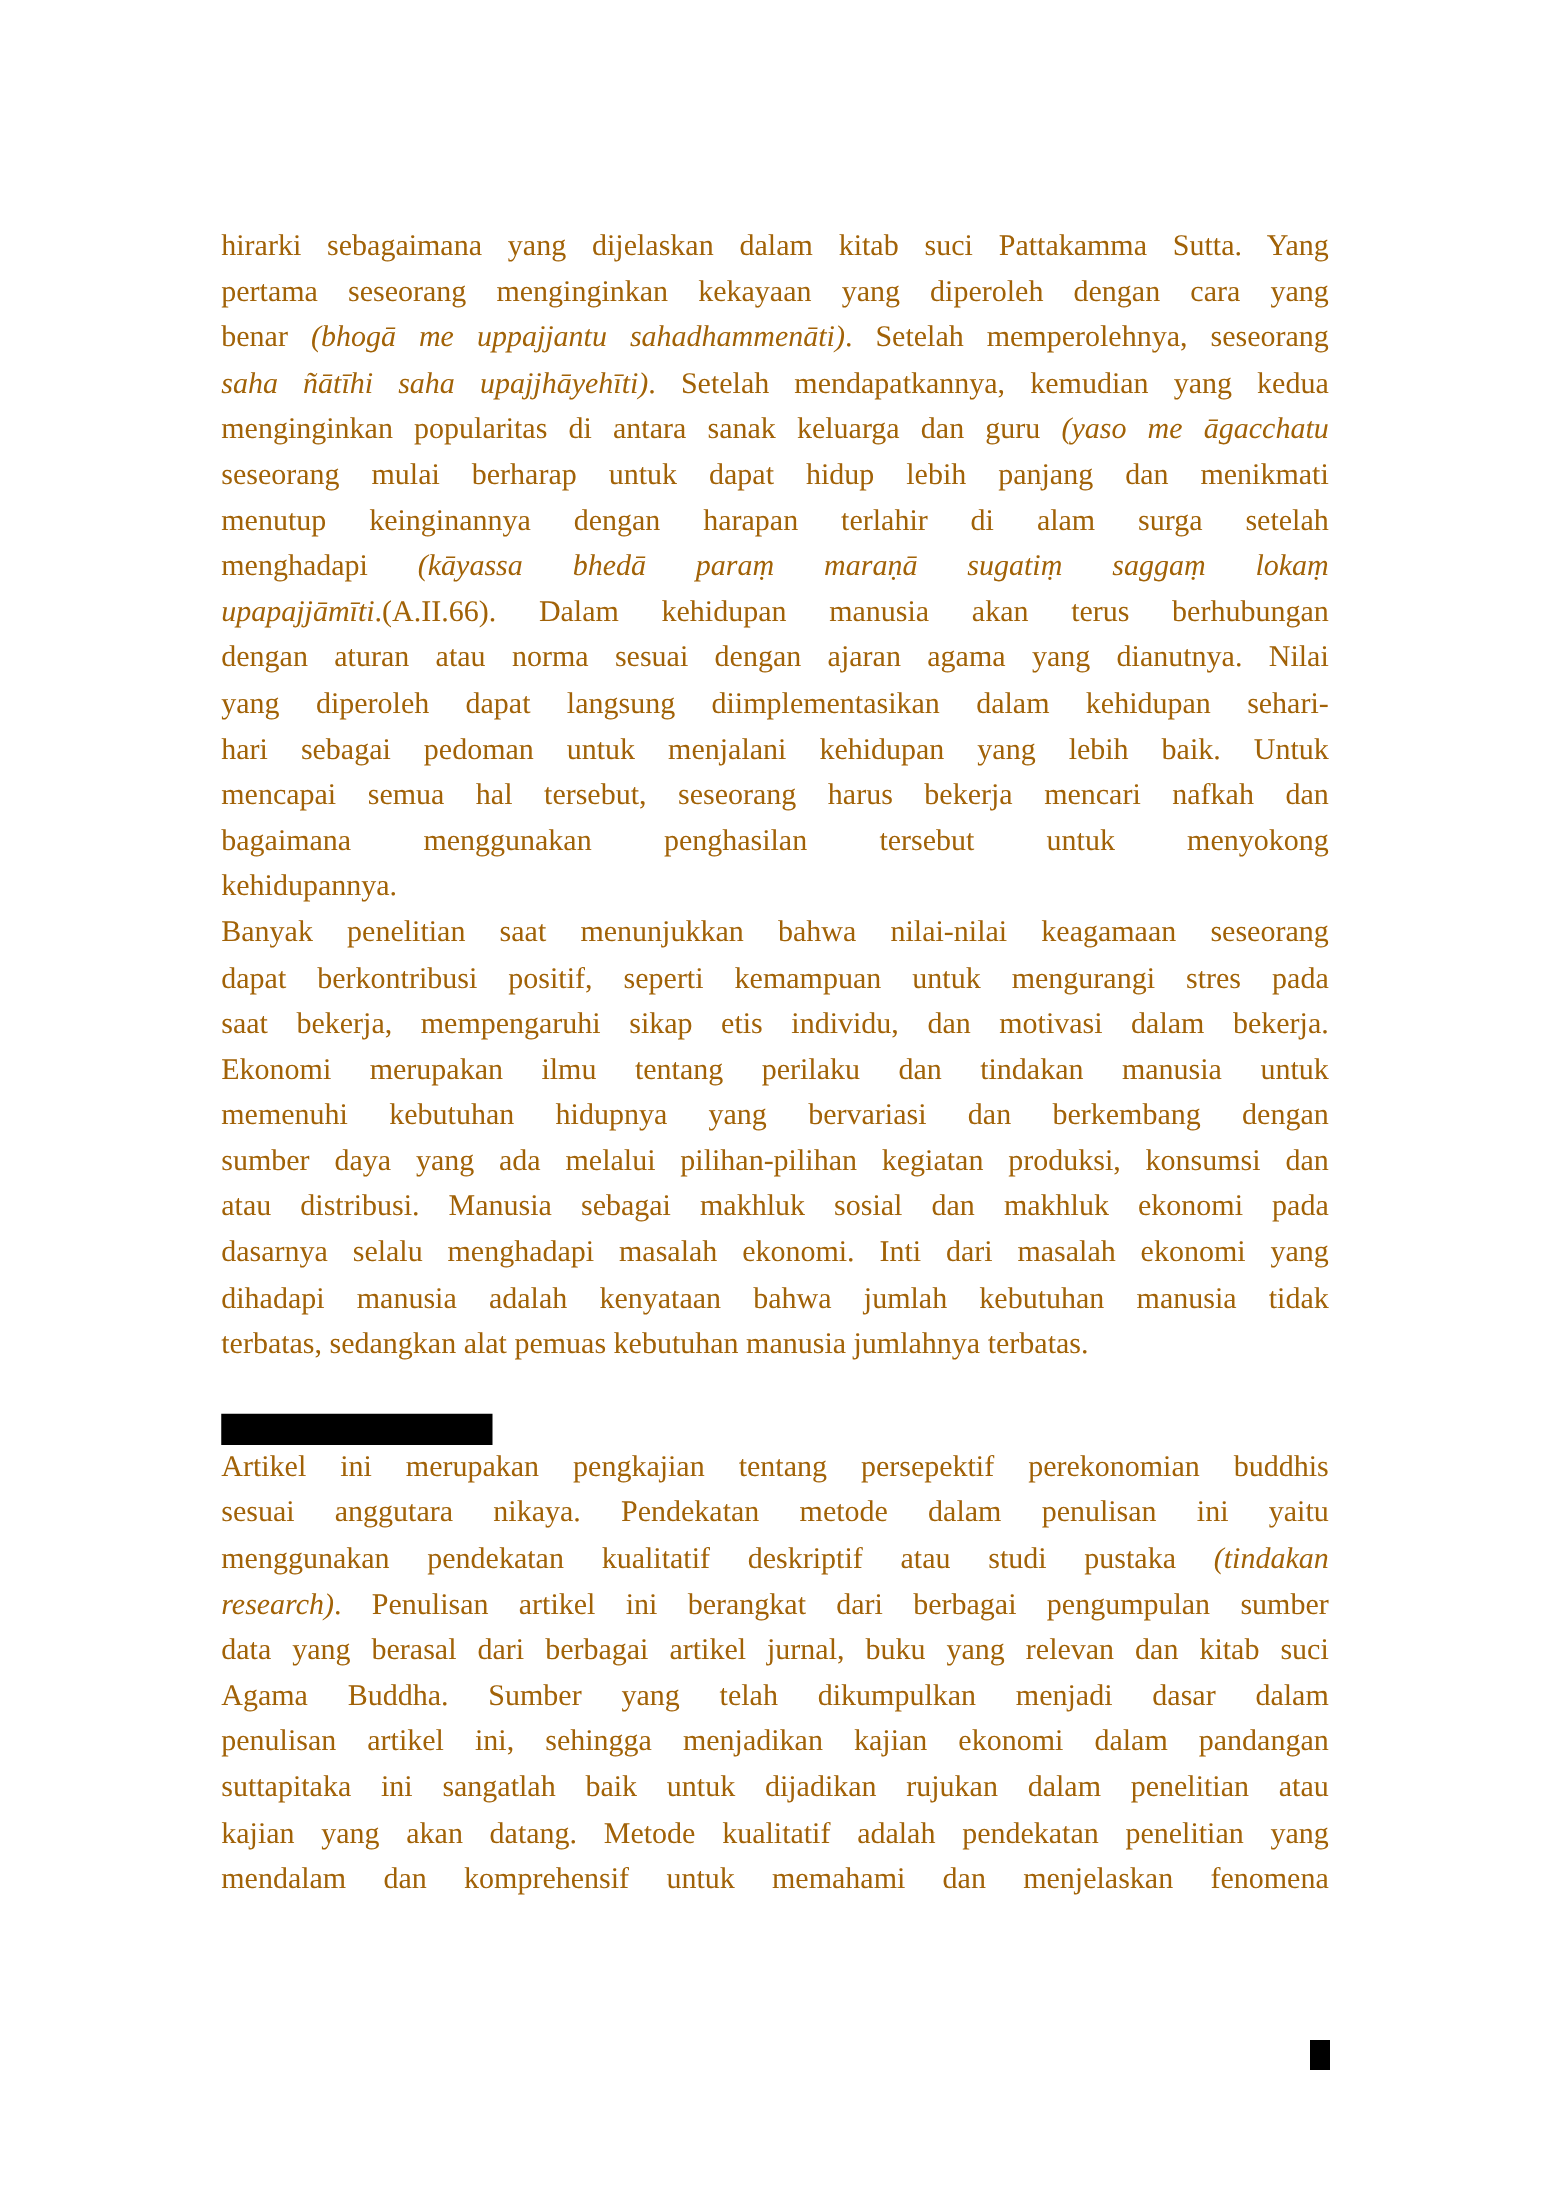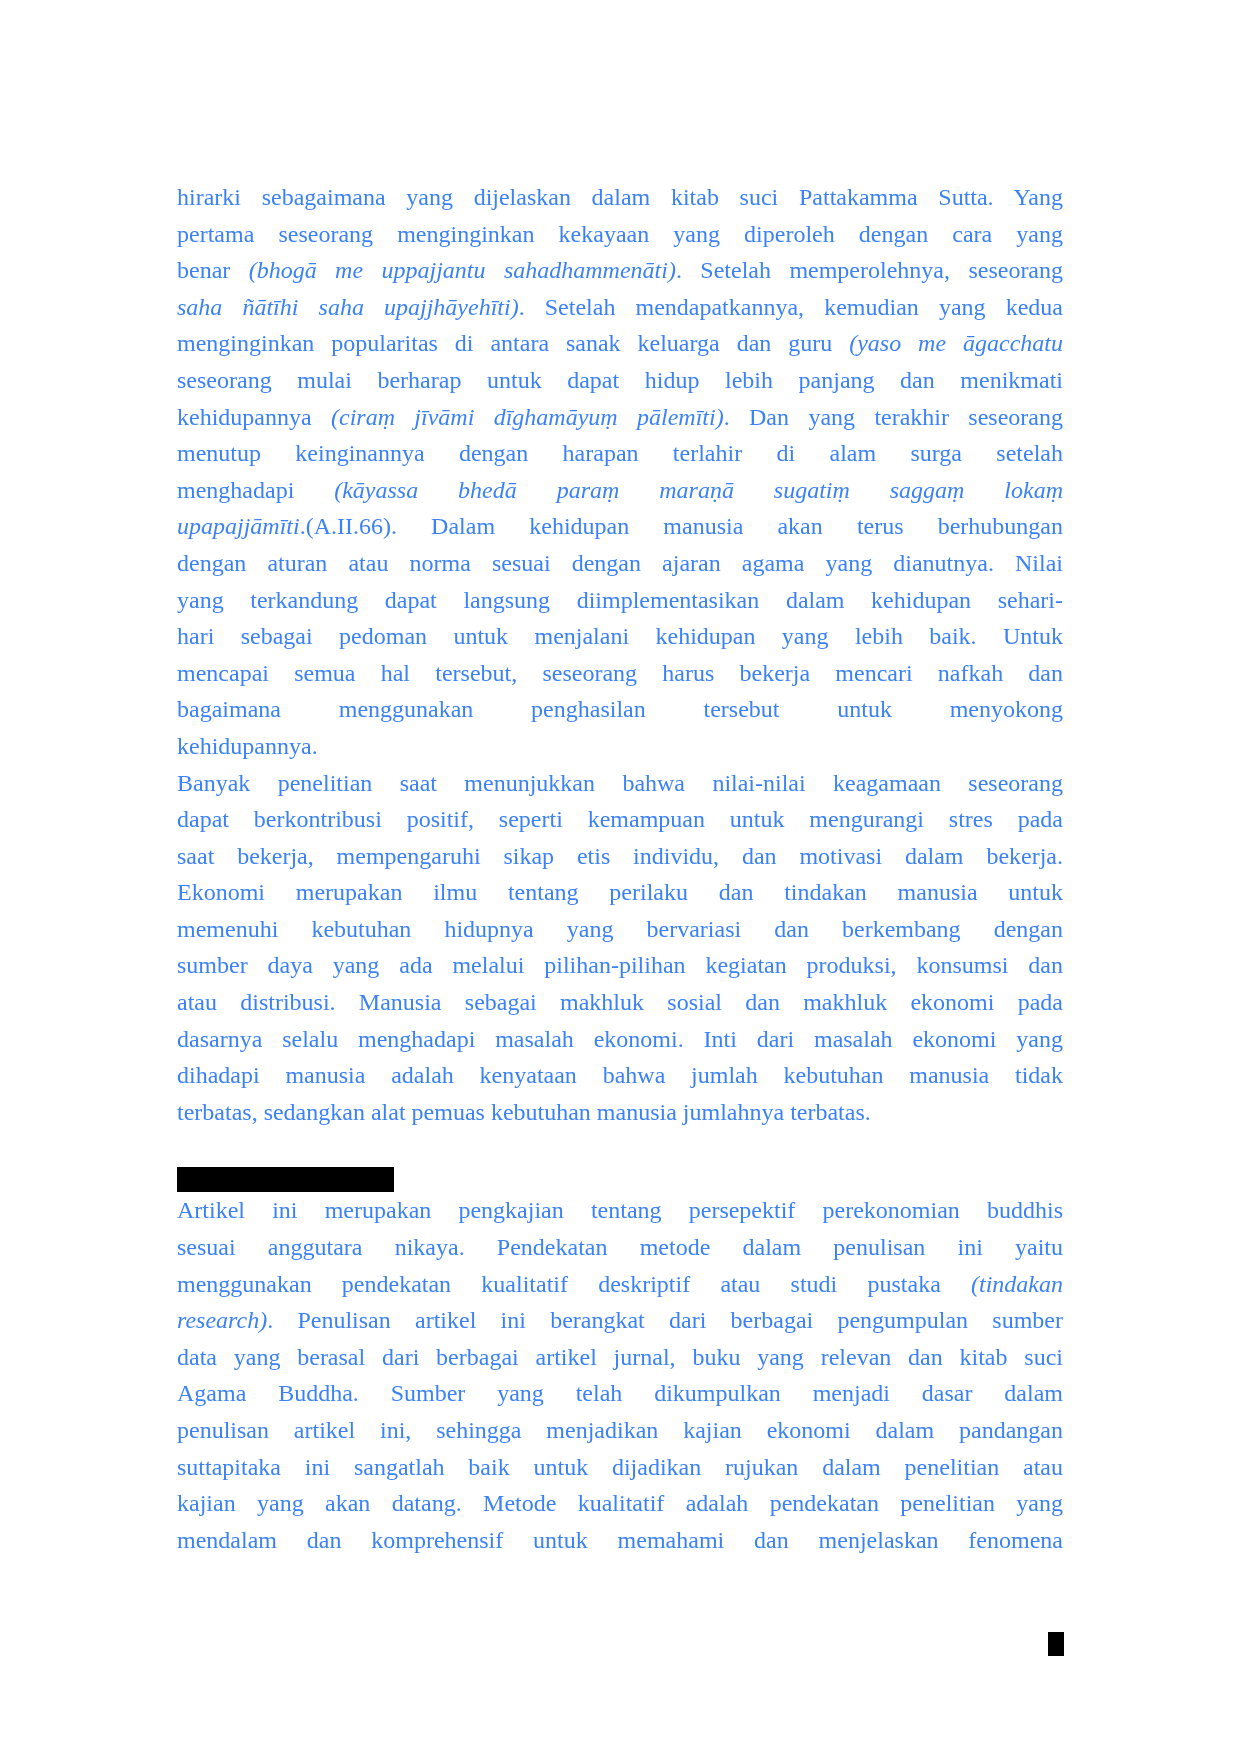--- a/index.html
+++ b/index.html
@@ -54,34 +54,33 @@
     top: 1632px;
     width: 16px;
     height: 24px;
     background: #000000;
   }
 </style>
 </head>
 <body>
 
 <div class="page" style="background: rgb(255, 255, 255);">
-  <div class="text-block" id="text-block" style="color: #3b82f6; font-family: Liberation Serif, serif;">
+  <div class="text-block" id="text-block" style="color: #a16207; font-family: Liberation Serif, serif;">
       <div class="paragraph">
         <div class="line"><span>hirarki sebagaimana yang dijelaskan dalam kitab suci Pattakamma Sutta. Yang</span></div>
         <div class="line"><span>pertama seseorang menginginkan kekayaan yang diperoleh dengan cara yang</span></div>
         <div class="line"><span>benar </span><em>(bhogā me uppajjantu sahadhammenāti)</em><span>. Setelah memperolehnya, seseorang</span></div>
         <div class="line"><em>saha ñātīhi saha upajjhāyehīti)</em><span>. Setelah mendapatkannya, kemudian yang kedua</span></div>
         <div class="line"><span>menginginkan popularitas di antara sanak keluarga dan guru </span><em>(yaso me āgacchatu</em></div>
         <div class="line"><span>seseorang mulai berharap untuk dapat hidup lebih panjang dan menikmati</span></div>
-        <div class="line"><span>kehidupannya </span><em>(ciraṃ jīvāmi dīghamāyuṃ pālemīti)</em><span>. Dan yang terakhir seseorang</span></div>
         <div class="line"><span>menutup keinginannya dengan harapan terlahir di alam surga setelah</span></div>
         <div class="line"><span>menghadapi </span><em>(kāyassa bhedā paraṃ maraṇā sugatiṃ saggaṃ lokaṃ</em></div>
         <div class="line"><em>upapajjāmīti</em><span>.(A.II.66). Dalam kehidupan manusia akan terus berhubungan</span></div>
         <div class="line"><span>dengan aturan atau norma sesuai dengan ajaran agama yang dianutnya. Nilai</span></div>
-        <div class="line"><span>yang terkandung dapat langsung diimplementasikan dalam kehidupan sehari-</span></div>
+        <div class="line"><span>yang diperoleh dapat langsung diimplementasikan dalam kehidupan sehari-</span></div>
         <div class="line"><span>hari sebagai pedoman untuk menjalani kehidupan yang lebih baik. Untuk</span></div>
         <div class="line"><span>mencapai semua hal tersebut, seseorang harus bekerja mencari nafkah dan</span></div>
         <div class="line"><span>bagaimana menggunakan penghasilan tersebut untuk menyokong</span></div>
         <div class="line last"><span>kehidupannya.</span></div>
       </div>
       <div class="paragraph">
         <div class="line"><span>Banyak penelitian saat menunjukkan bahwa nilai-nilai keagamaan seseorang</span></div>
         <div class="line"><span>dapat berkontribusi positif, seperti kemampuan untuk mengurangi stres pada</span></div>
         <div class="line"><span>saat bekerja, mempengaruhi sikap etis individu, dan motivasi dalam bekerja.</span></div>
         <div class="line"><span>Ekonomi merupakan ilmu tentang perilaku dan tindakan manusia untuk</span></div>

